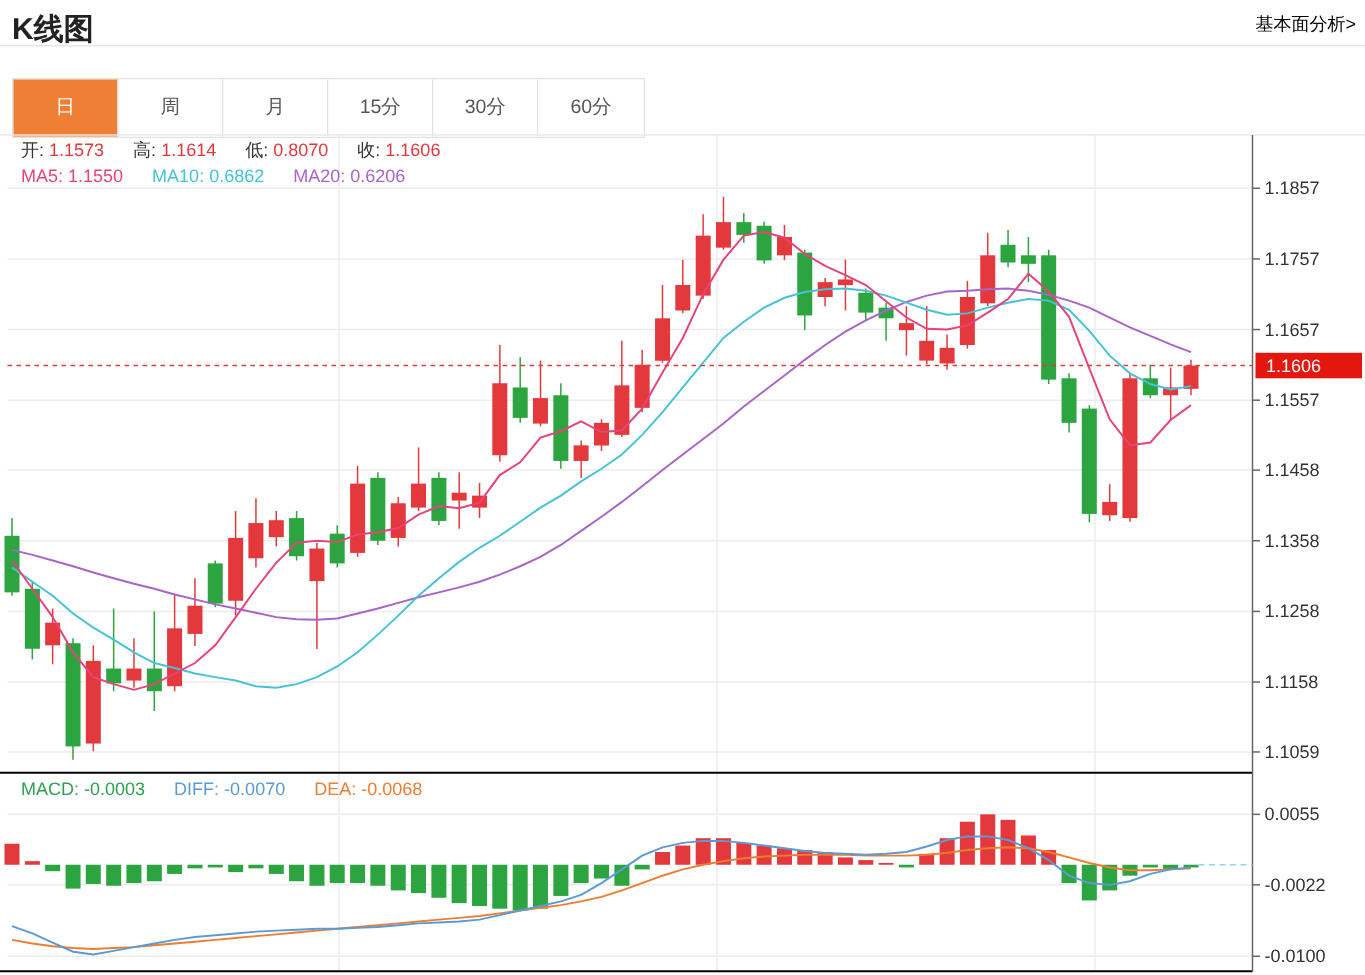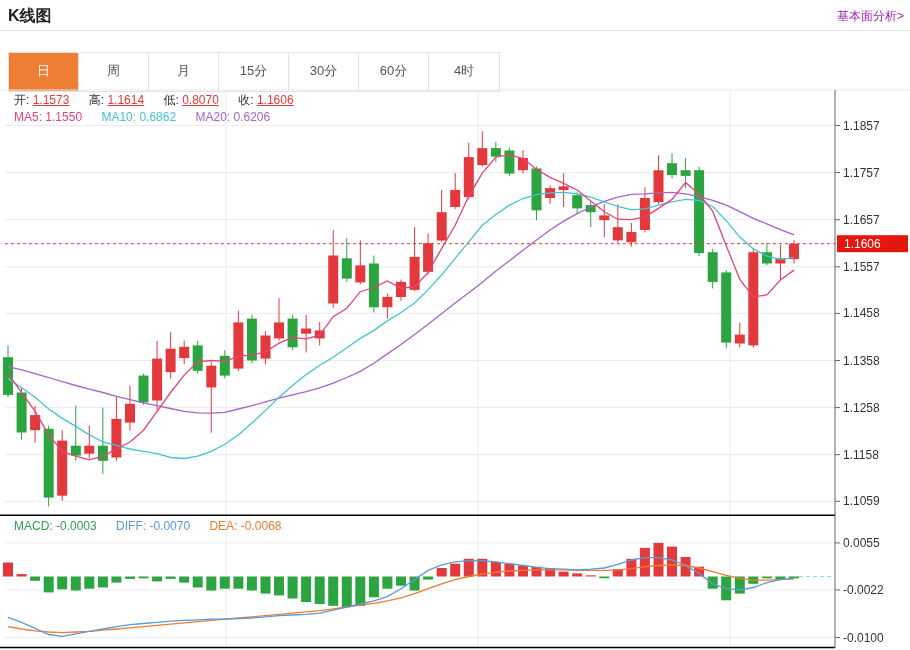--- a/index.html
+++ b/index.html
@@ -5,56 +5,55 @@
   :root{
     --up:#E4393C; --down:#2CA440; --ma5:#E8417C; --ma10:#44C3D6; --ma20:#A864C8;
     --diff:#5B9BD5; --dea:#ED7D31; --macdg:#2FA052; --accent:#EE7F35; --badge:#E3170D;
   }
   *{box-sizing:border-box; margin:0; padding:0;}
   html,body{width:910px;height:650px;}
   body{
     position:relative; background:#fff; overflow:hidden;
     font-family:"Liberation Sans","DejaVu Sans",sans-serif;
   }
-  .page-title{position:absolute; top:6px; left:8px; font-size:16px; font-weight:bold; color:#222;}
-  .fund-link{position:absolute; top:8px; right:6px; font-size:12px; color:#a21caf; text-decoration:none; cursor:pointer;}
+  .page-title{position:absolute; top:6px; left:8px; font-size:20px; font-weight:bold; color:#222;}
+  .fund-link{position:absolute; top:8px; right:6px; font-size:12px; color:#000000; text-decoration:none; cursor:pointer;}
   .title-divider{position:absolute; top:30px; left:0; width:910px; height:1px; background:#e6e6e6;}
   .tabbar{position:absolute; top:52px; left:8px; display:flex; border:1px solid #e2e2e2;}
   .tab{
     width:70px; height:38px; line-height:36px; text-align:center; font-size:13px; color:#555;
     background:#fff; border-right:1px solid #e2e2e2; cursor:pointer;
   }
   .tab:last-child{border-right:none;}
   .tab.active{background:var(--accent); color:#fff;}
   #chart-svg{position:absolute; top:88px; left:0;}
   .legend-row{position:absolute; left:14px; font-size:12px; white-space:nowrap; pointer-events:none; z-index:5;}
   .ohlc-row{top:92px;}
   .ma-row{top:110px;}
   .macd-row{top:519px;}
   .legend-row .pair{margin-right:16px;}
   .lbl{color:#333;}
-  .val{color:var(--up);text-decoration:underline;}
+  .val{color:var(--up);}
   .ma5{color:var(--ma5);} .ma10{color:var(--ma10);} .ma20{color:var(--ma20);}
   .c-macd{color:var(--macdg);} .c-diff{color:var(--diff);} .c-dea{color:var(--dea);}
 </style>
 </head>
 <body>
 
 <div class="page-title">K线图</div>
 <a class="fund-link">基本面分析&gt;</a>
 <div class="title-divider"></div>
 
 <div class="tabbar">
     <div class="tab active">日</div>
     <div class="tab">周</div>
     <div class="tab">月</div>
     <div class="tab">15分</div>
     <div class="tab">30分</div>
     <div class="tab">60分</div>
-    <div class="tab">4时</div>
   </div>
 
 <svg id="chart-svg" width="910" height="562">
     <g>
       <line x1="0" y1="2" x2="910" y2="2" stroke="#e9e9e9"></line>
       <line x1="5" y1="37.5" x2="835" y2="37.5" stroke="#ececec"></line>
       <line x1="5" y1="84.6" x2="835" y2="84.6" stroke="#ececec"></line>
       <line x1="5" y1="131.7" x2="835" y2="131.7" stroke="#ececec"></line>
       <line x1="5" y1="178.8" x2="835" y2="178.8" stroke="#ececec"></line>
       <line x1="5" y1="225.4" x2="835" y2="225.4" stroke="#ececec"></line>

